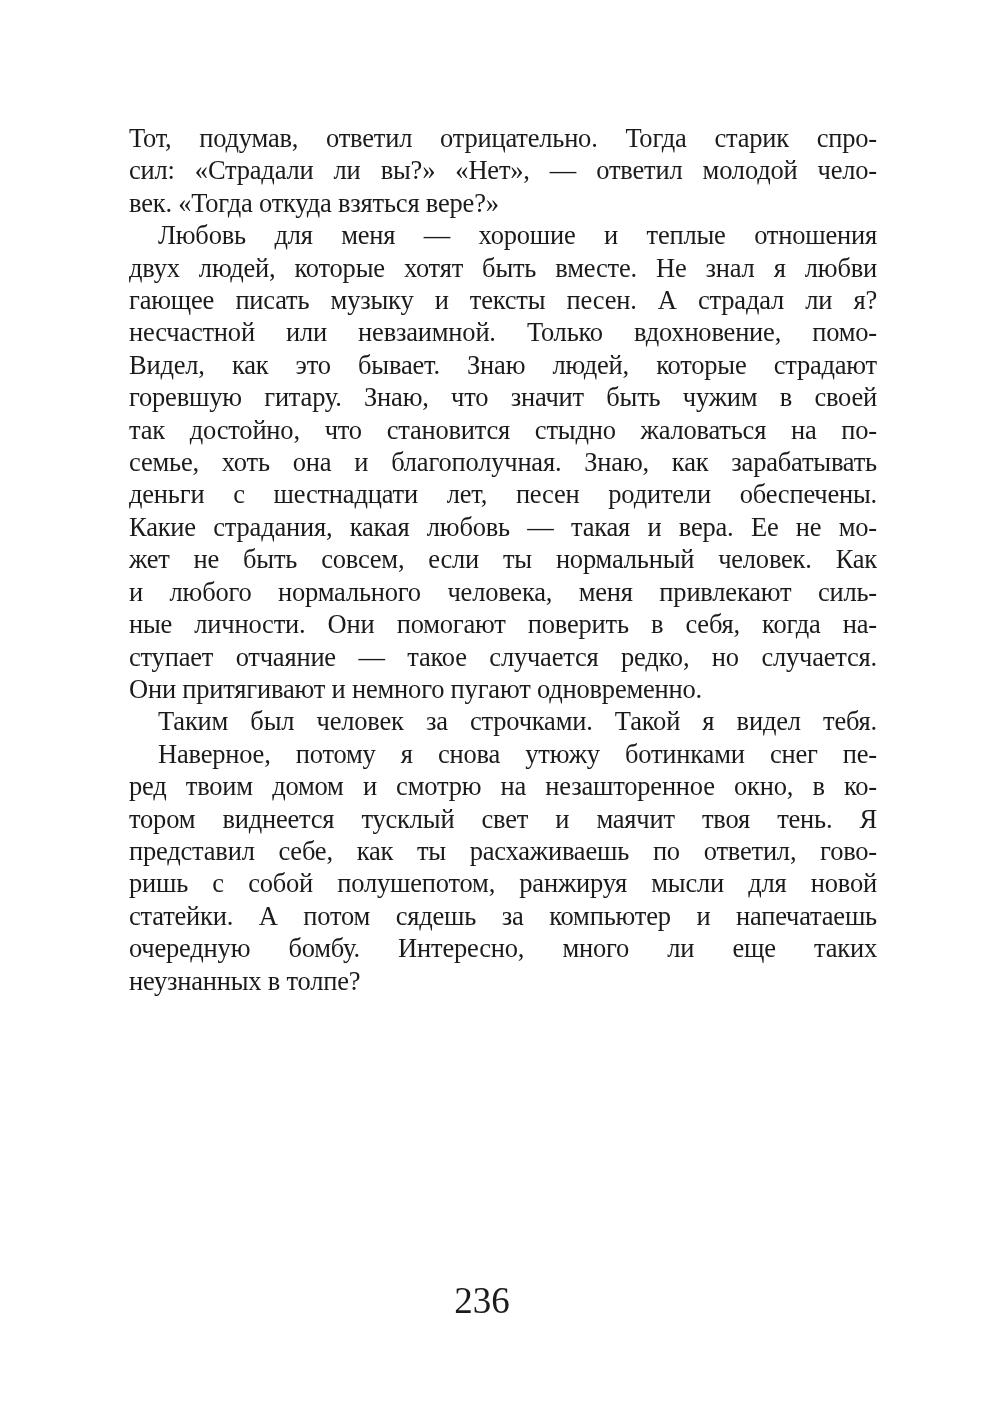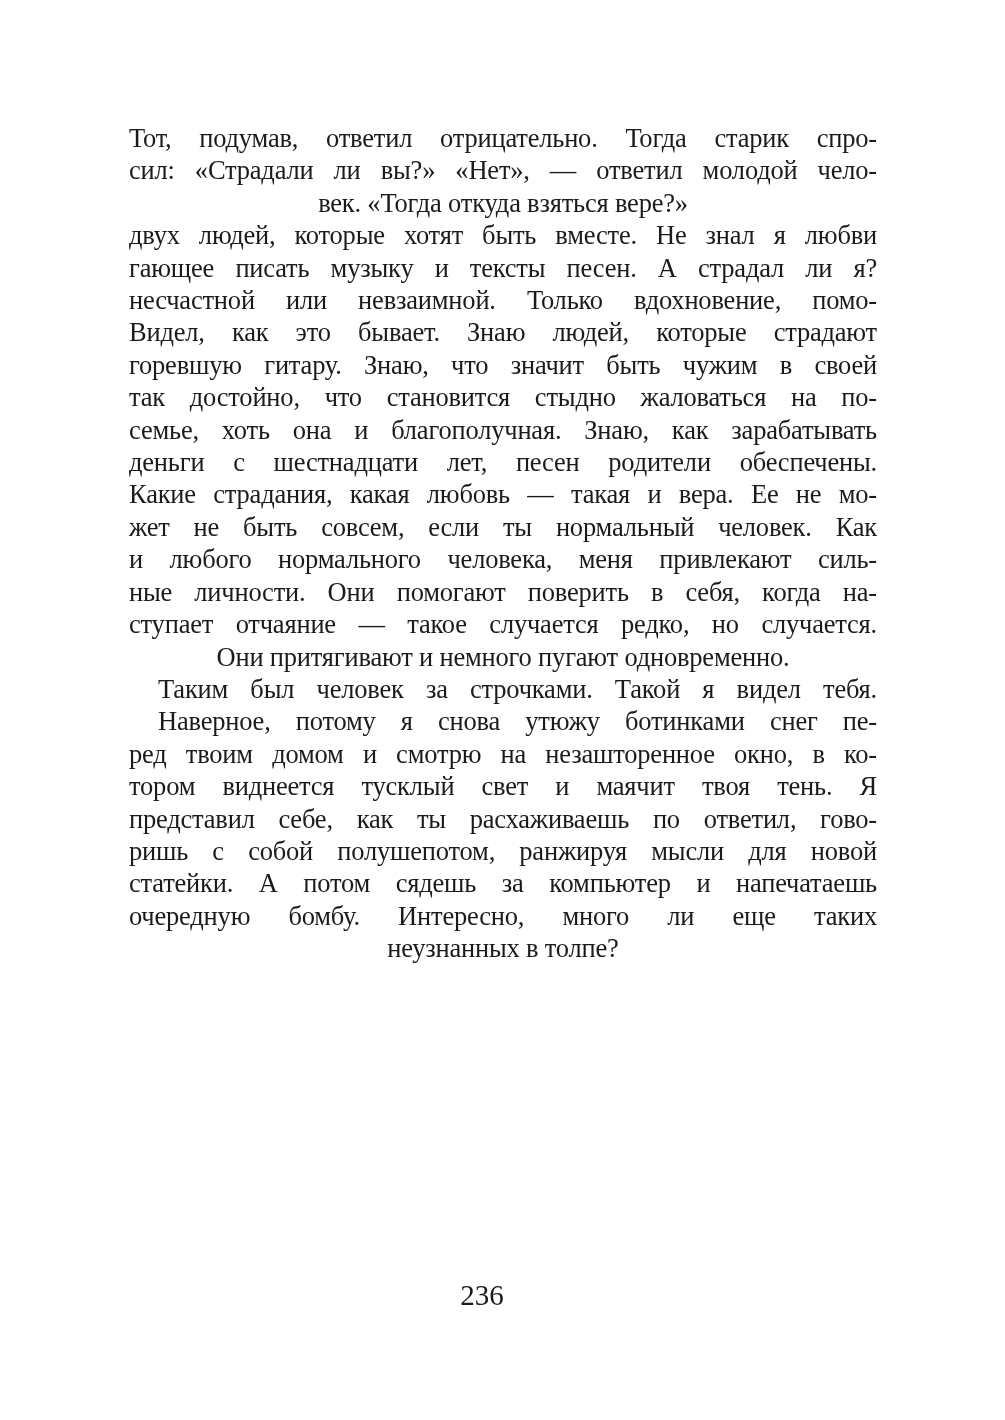--- a/index.html
+++ b/index.html
@@ -19,48 +19,49 @@
   .text-block {
     position: absolute;
     left: 129px;
     top: 122px;
     width: 748px;
     color: #1b1b1b;
     font-size: 26.5px;
     line-height: 32.4px;
   }
   .line {
-    text-align: center;
+    text-align: left;
     letter-spacing: -0.2px;
   }
   .line.j {
     text-align: justify;
     text-align-last: justify;
   }
   .line.indent {
     text-indent: 29px;
   }
   .folio {
     position: absolute;
     left: 129px;
     top: 1279px;
     width: 706px; 
     text-align: center;
-    font-size: 29px;
+    font-size: 37px;
     color: #1b1b1b;
   }
 </style>
 </head>
 <body>
 
 <div class="page">
   <div class="text-block">
       <div class="line j">Тот, подумав, ответил отрицательно. Тогда старик спро-</div>
       <div class="line j">сил: «Страдали ли вы?» «Нет», — ответил молодой чело-</div>
       <div class="line">век. «Тогда откуда взяться вере?»</div>
+      <div class="line j indent">Любовь для меня — хорошие и теплые отношения</div>
       <div class="line j">двух людей, которые хотят быть вместе. Не знал я любви</div>
       <div class="line j">гающее писать музыку и тексты песен. А страдал ли я?</div>
       <div class="line j">несчастной или невзаимной. Только вдохновение, помо-</div>
       <div class="line j">Видел, как это бывает. Знаю людей, которые страдают</div>
       <div class="line j">горевшую гитару. Знаю, что значит быть чужим в своей</div>
       <div class="line j">так достойно, что становится стыдно жаловаться на по-</div>
       <div class="line j">семье, хоть она и благополучная. Знаю, как зарабатывать</div>
       <div class="line j">деньги с шестнадцати лет, песен родители обеспечены.</div>
       <div class="line j">Какие страдания, какая любовь — такая и вера. Ее не мо-</div>
       <div class="line j">жет не быть совсем, если ты нормальный человек. Как</div>

